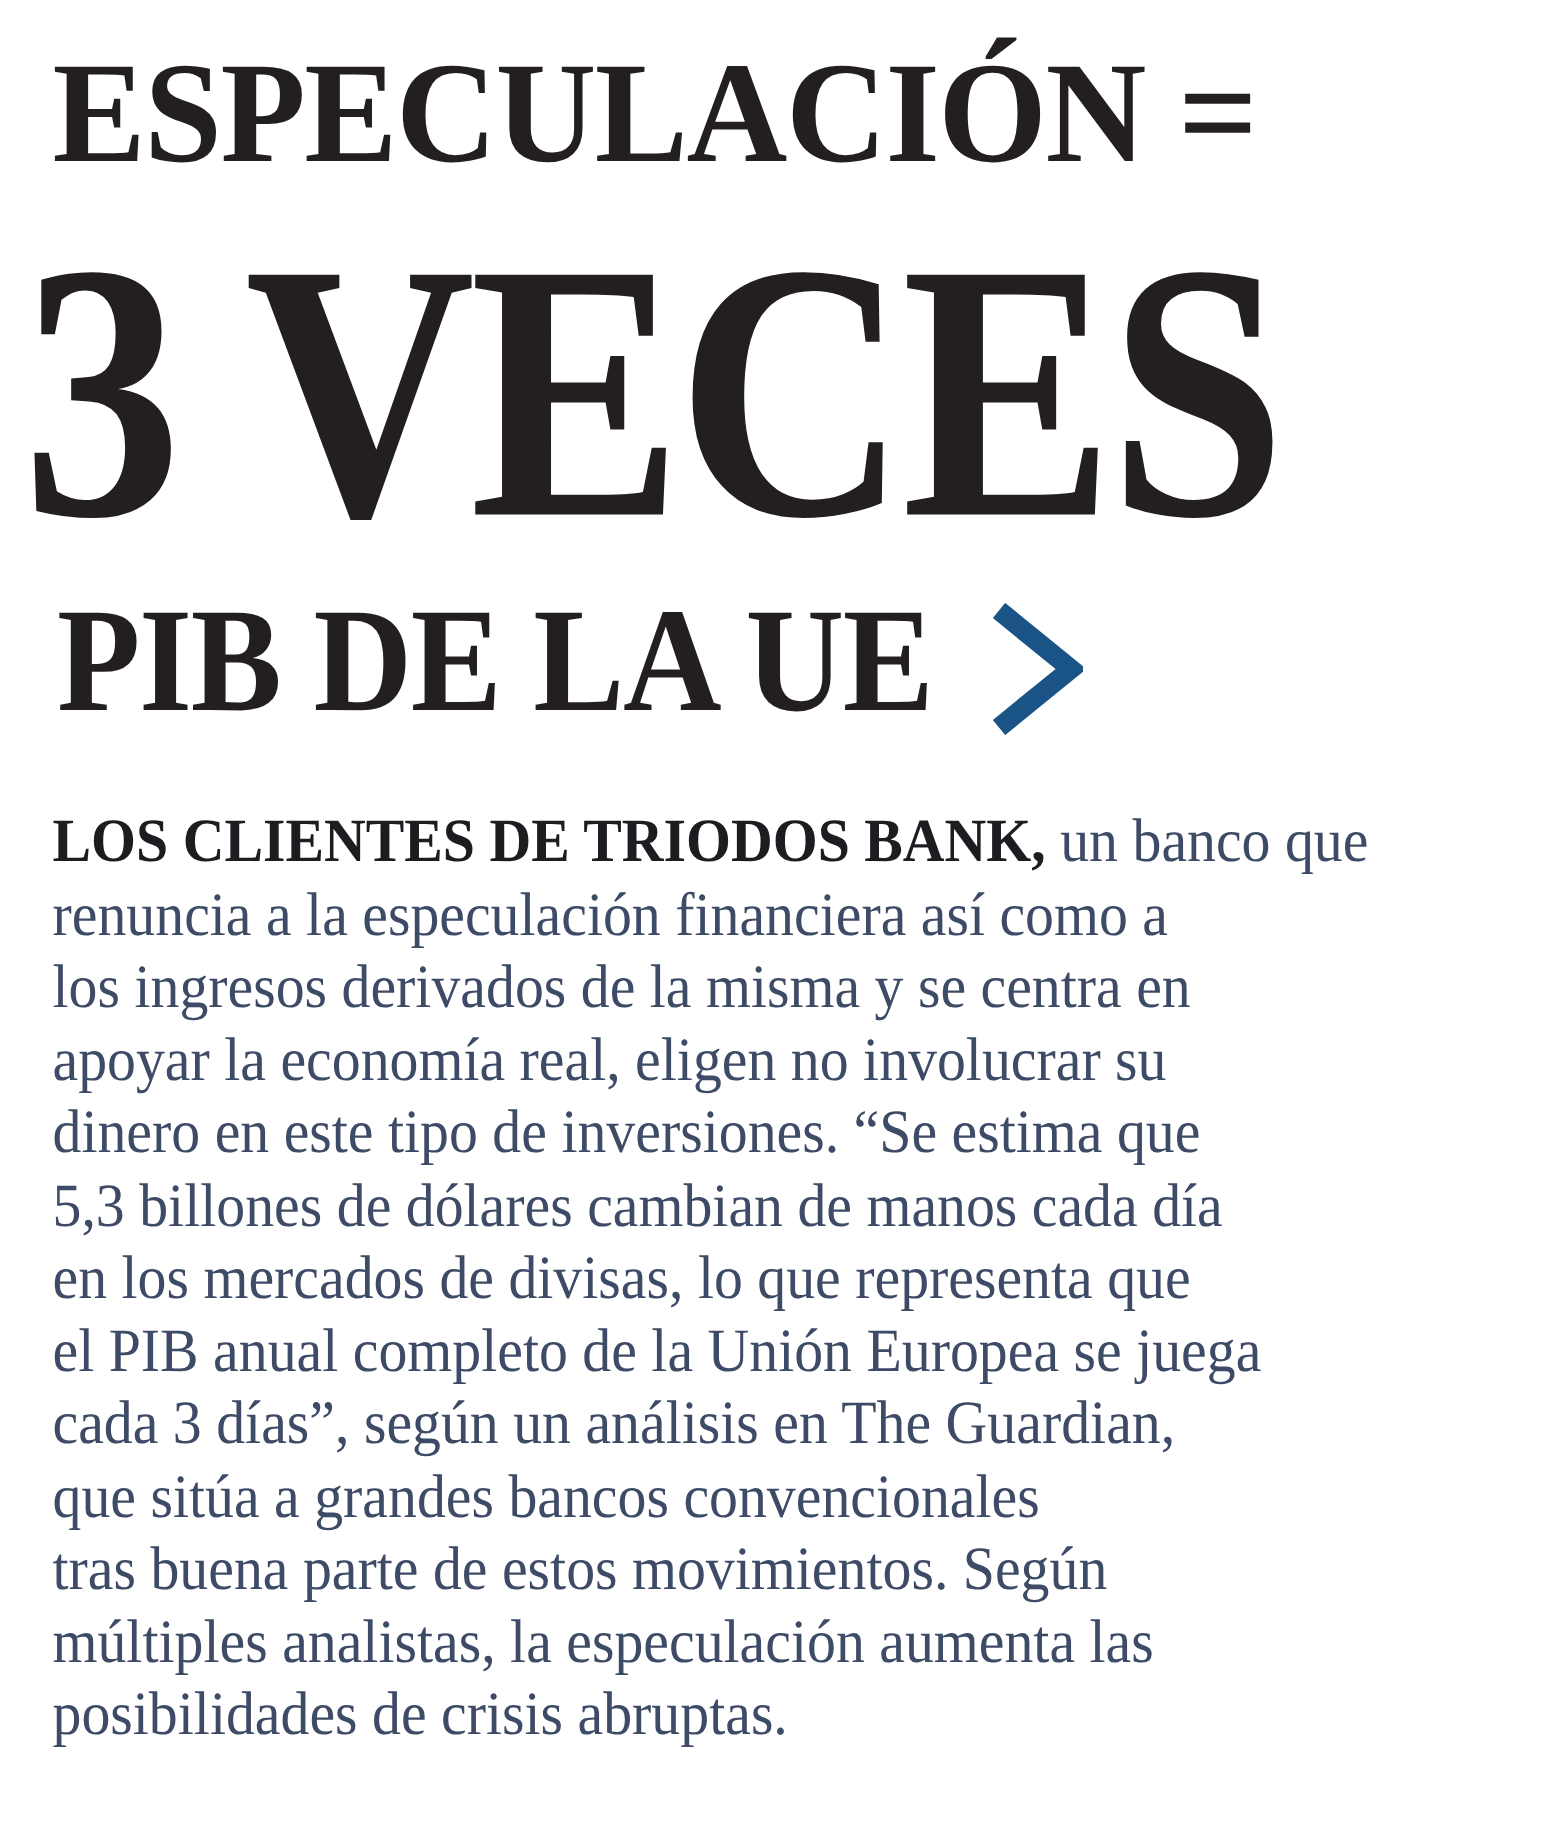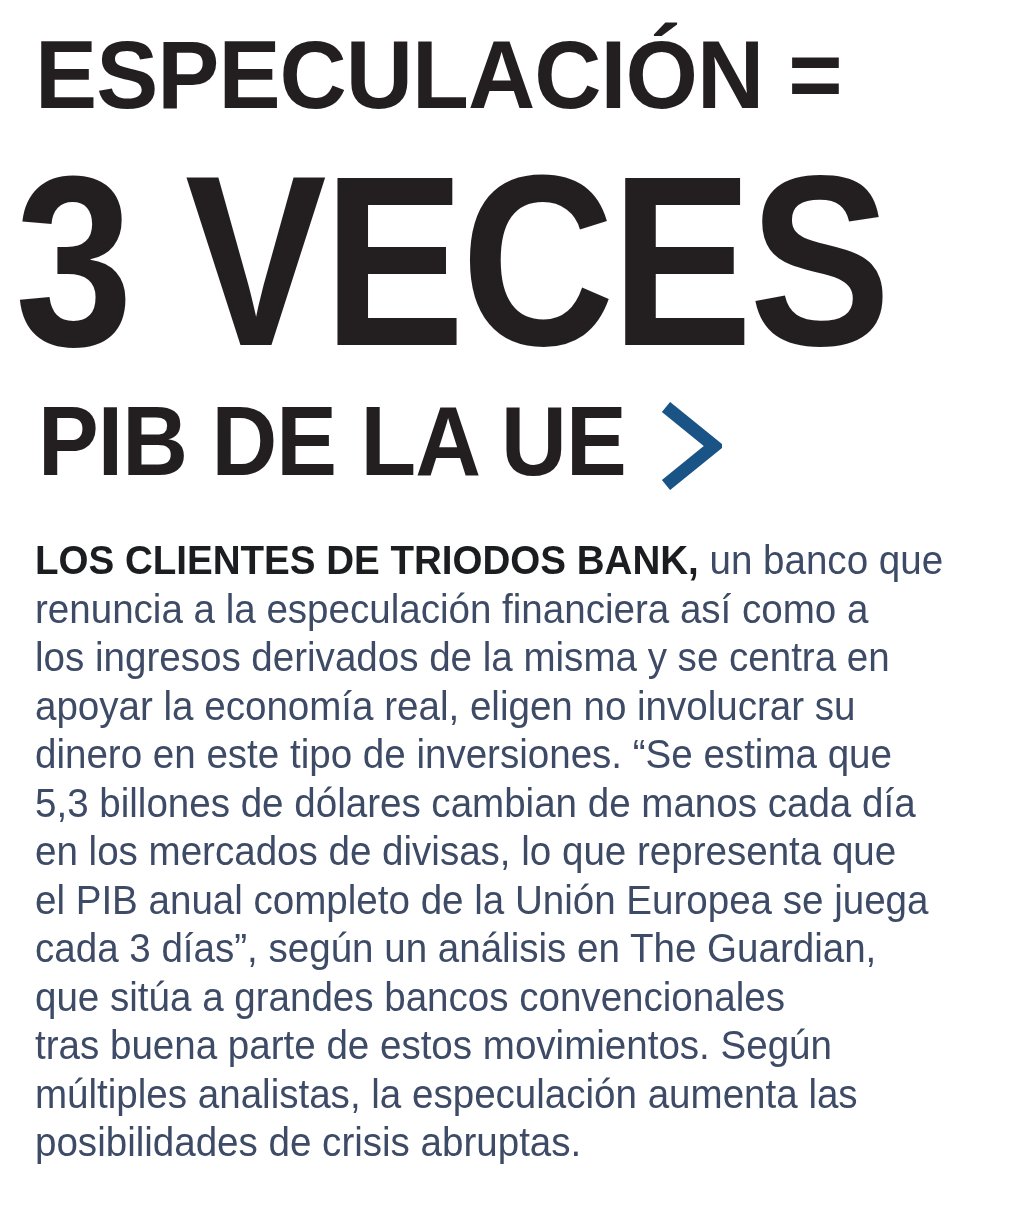--- a/index.html
+++ b/index.html
@@ -1,19 +1,19 @@
 <!DOCTYPE html>
 <html><head>
 <meta charset="utf-8">
 <style>
   html,body { margin:0; padding:0; background:#ffffff; }
   .page {
     position:relative; width:1004px; height:1215px;
     background:#ffffff; overflow:hidden;
-    font-family:Liberation Sans, sans-serif;
+    font-family:Liberation Serif, serif;
   }
   .h1 {
     position:absolute; left:35px; top:27px;
     font-size:96px; line-height:96px; font-weight:700;
     letter-spacing:-1px; color:#231F20;
     transform:scaleX(0.97); transform-origin:0 0; white-space:nowrap;
   }
   .h2 {
     position:absolute; left:15px; top:139px;
     font-size:244px; line-height:244px; font-weight:700;

